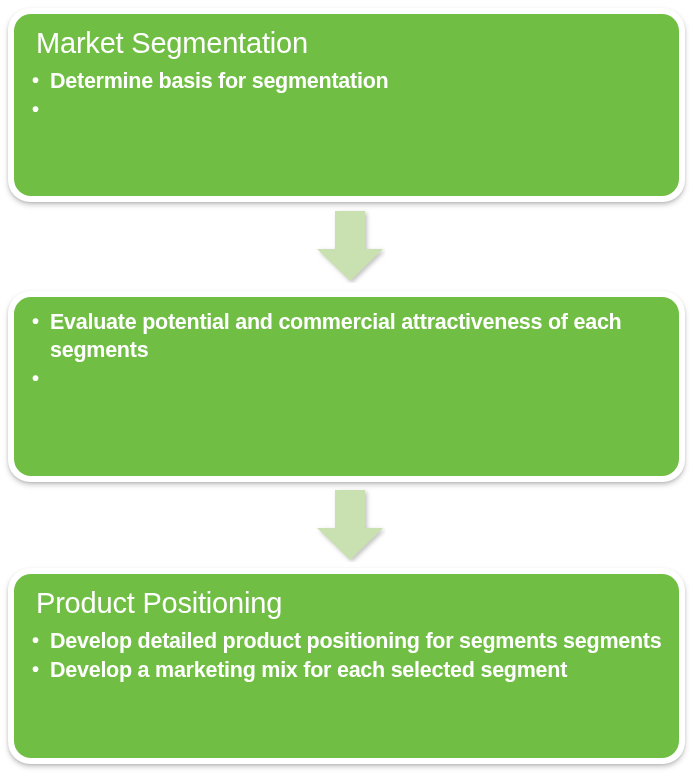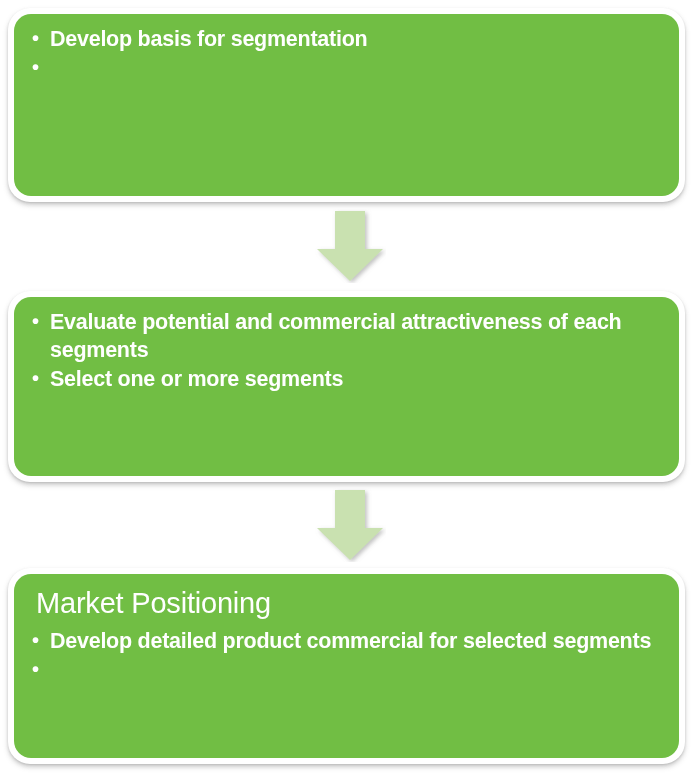--- a/index.html
+++ b/index.html
@@ -92,24 +92,25 @@
   #arrow-2 { top: 488px; }
   .flow-arrow svg { display: block; width: 100%; height: 100%; }
 </style>
 </head>
 <body>
 
 <div id="diagram">
 
   <div class="step-box" id="box-segmentation">
     <div class="step-inner">
+      <div class="step-title">Market Segmentation</div>
       <ul class="bullets">
         <li>
           <span class="bullet-glyph">•</span>
-          <span>Develop basis for segmentation</span>
+          <span>Determine basis for segmentation</span>
         </li>
         <li>
           <span class="bullet-glyph">•</span>
         </li>
       </ul>
     </div>
   </div>
 
   <div class="flow-arrow" id="arrow-1">
     <svg viewBox="0 0 72 74" xmlns="http://www.w3.org/2000/svg">
@@ -124,45 +125,45 @@
 
   <div class="step-box" id="box-targeting">
     <div class="step-inner">
       <ul class="bullets">
         <li>
           <span class="bullet-glyph">•</span>
           <span>Evaluate potential and commercial attractiveness of each segments</span>
         </li>
         <li>
           <span class="bullet-glyph">•</span>
-          <span>Select one or more segments</span>
         </li>
       </ul>
     </div>
   </div>
 
   <div class="flow-arrow" id="arrow-2">
     <svg viewBox="0 0 72 74" xmlns="http://www.w3.org/2000/svg">
       <defs>
         <filter id="arrowShadow2" x="-30%" y="-30%" width="170%" height="170%">
           <feDropShadow dx="2" dy="2" stdDeviation="2.2" flood-color="#8c8c8c" flood-opacity="0.55"></feDropShadow>
         </filter>
       </defs>
       <polygon points="21,2 51,2 51,40 69,40 36,72 3,40 21,40" fill="#c9e1b0" filter="url(#arrowShadow2)"></polygon>
     </svg>
   </div>
 
   <div class="step-box" id="box-positioning">
     <div class="step-inner">
-      <div class="step-title">Market Positioning</div>
+      <div class="step-title">Product Positioning</div>
       <ul class="bullets">
         <li>
           <span class="bullet-glyph">•</span>
-          <span>Develop detailed product commercial for selected segments</span>
+          <span>Develop detailed product positioning for segments segments</span>
         </li>
         <li>
           <span class="bullet-glyph">•</span>
+          <span>Develop a marketing mix for each selected segment</span>
         </li>
       </ul>
     </div>
   </div>
 
 </div>
 
 </body></html>

